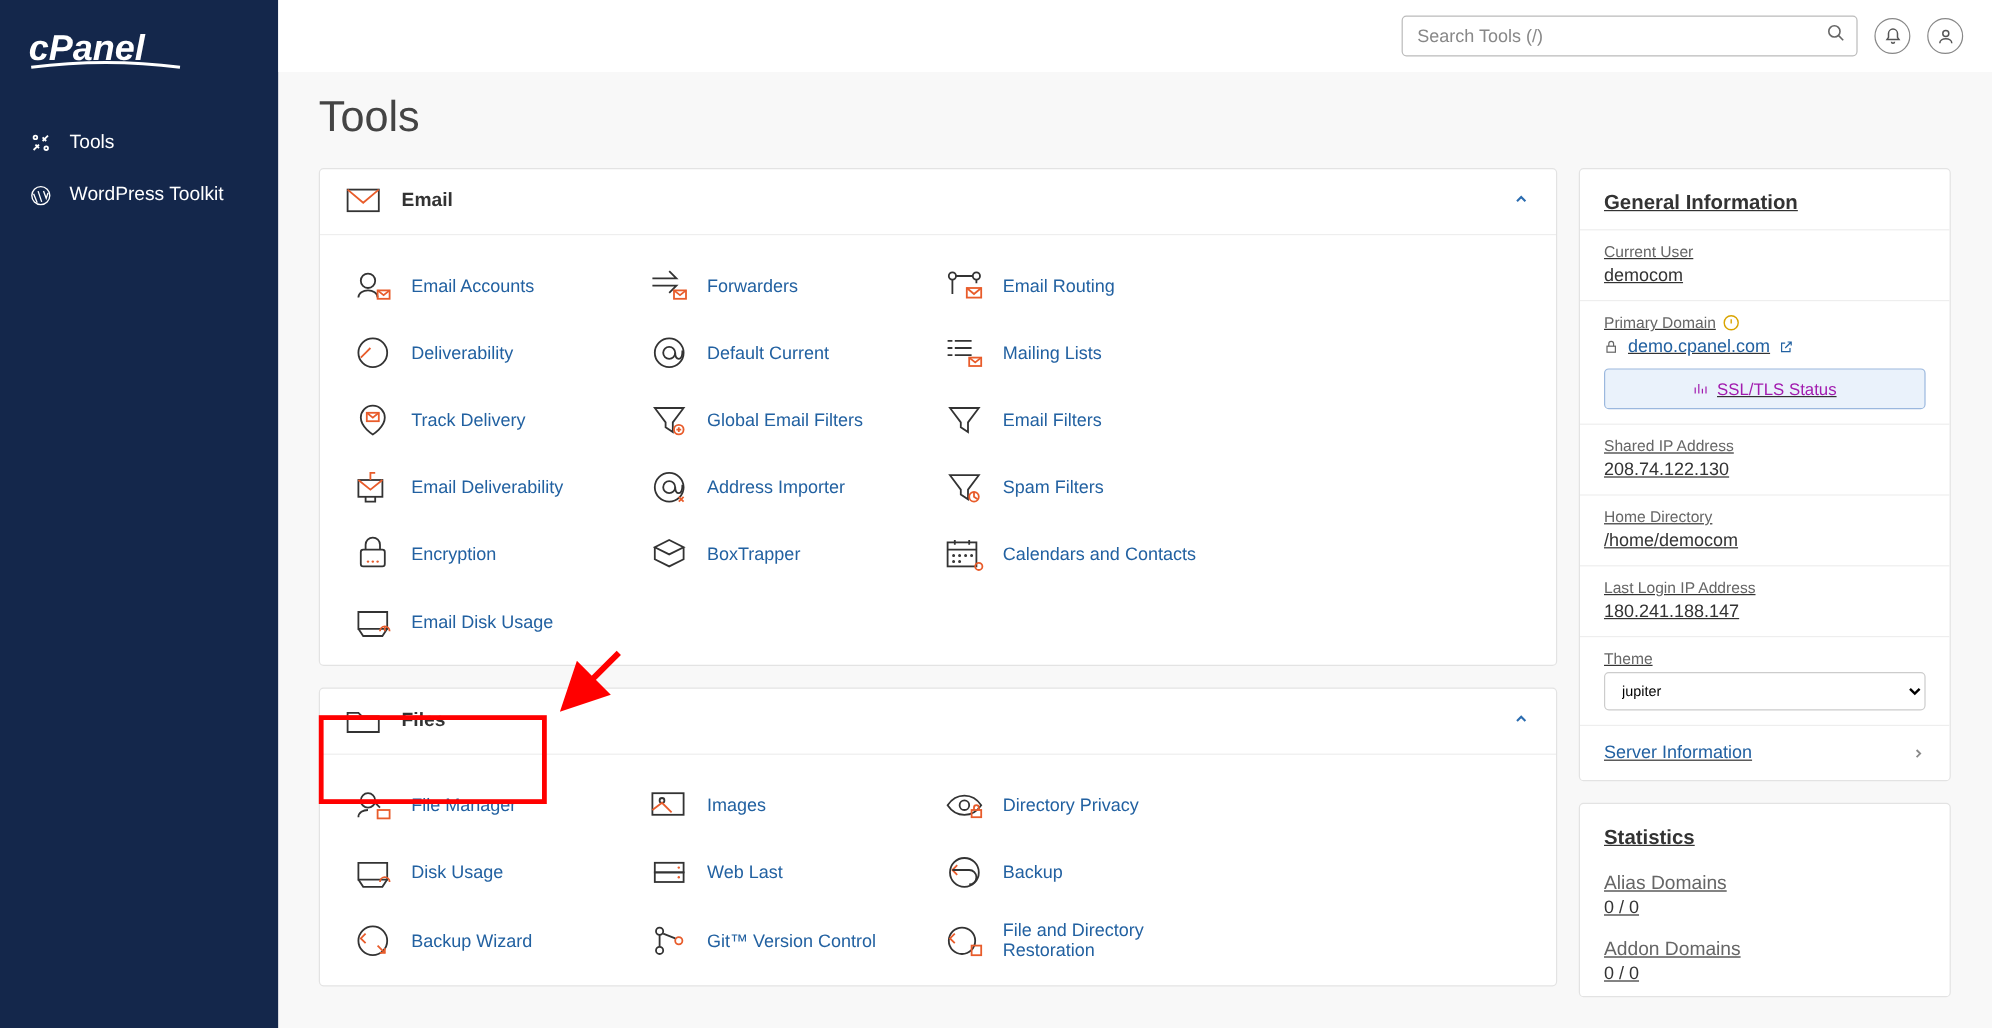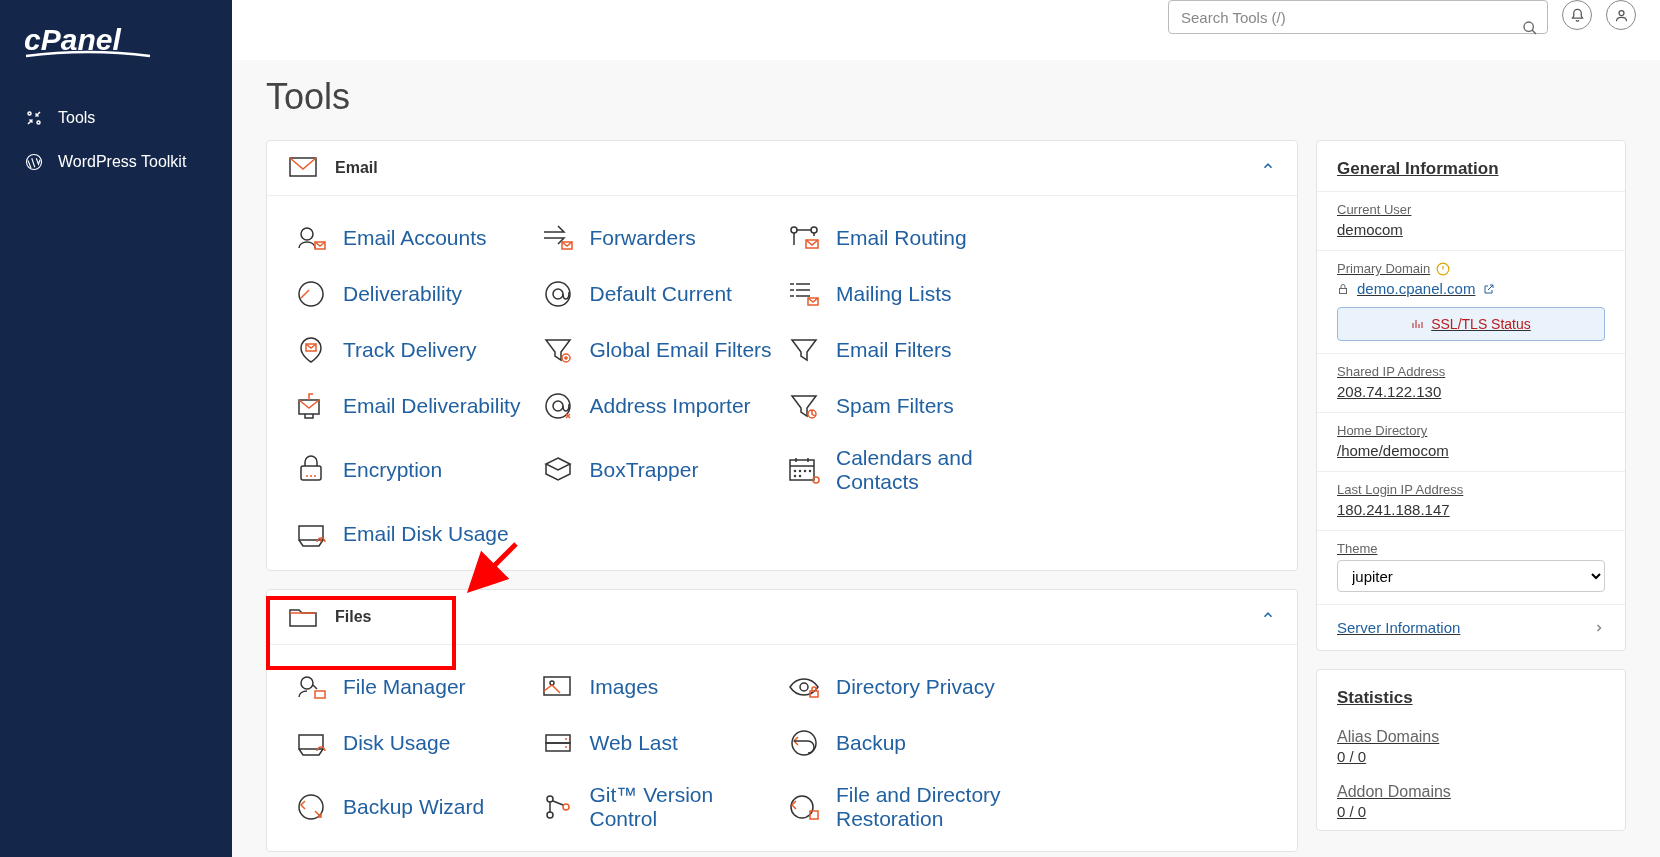--- a/index.html
+++ b/index.html
@@ -4,52 +4,52 @@
 <style>
 * { box-sizing: border-box; margin: 0; padding: 0; }
 body { font-family: -apple-system, BlinkMacSystemFont, "Segoe UI", Arial, sans-serif; background: #fff; color: #333; width: 1660px; height: 857px; overflow: hidden; }
 .app { display: flex; height: 100%; }
 .sidebar { width: 232px; background: #14274b; color: #fff; flex-shrink: 0; padding-top: 22px; }
 .logo { padding: 0 24px 30px 24px; }
 .logo svg { width: 128px; }
 .nav-item { display: flex; align-items: center; padding: 12px 24px; font-size: 16px; cursor: pointer; }
 .nav-item .icon { width: 20px; height: 20px; margin-right: 14px; display: flex; align-items: center; justify-content: center; }
 .main { flex: 1; display: flex; flex-direction: column; background: #f8f8f8; }
-.topbar { height: 60px; background: #fff; display: flex; justify-content: flex-end; padding: 0 24px; gap: 14px; }
+.topbar { height: 60px; background: #fff; display: flex; align-items: center; justify-content: flex-end; padding: 0 24px; gap: 14px; }
 .search-wrap { position: relative; }
 .search-input { width: 380px; height: 34px; border: 1px solid #bbb; border-radius: 4px; padding: 0 36px 0 12px; font-size: 15px; color: #333; }
 .search-input::placeholder { color: #888; }
 .search-icon { position: absolute; right: 10px; top: 50%; transform: translateY(-50%); color: #666; }
 .circ-btn { width: 30px; height: 30px; border: 1.5px solid #888; border-radius: 50%; display: flex; align-items: center; justify-content: center; color: #555; cursor: pointer; }
 .content { flex: 1; padding: 16px 34px; overflow: auto; }
 .page-title { font-size: 36px; font-weight: 400; color: #444; margin-bottom: 22px; }
 .layout { display: flex; gap: 18px; }
 .left-col { flex: 1; }
 .right-col { width: 310px; flex-shrink: 0; }
 .panel { background: #fff; border: 1px solid #e3e3e3; border-radius: 4px; margin-bottom: 18px; }
 .panel-header { display: flex; align-items: center; padding: 16px 22px; border-bottom: 1px solid #eee; }
 .panel-header .hicon { width: 28px; height: 22px; margin-right: 18px; }
 .panel-header .htitle { font-size: 16px; font-weight: 600; color: #333; flex: 1; }
 .collapse-icon { color: #2b6cb0; }
 .panel-body { padding: 14px 22px 8px 22px; }
 .tool-grid { display: grid; grid-template-columns: repeat(4, 1fr); }
 .tool-item { display: flex; align-items: center; padding: 12px 4px; cursor: pointer; min-height: 56px; }
 .tool-item .ticon { width: 36px; height: 28px; margin-right: 14px; flex-shrink: 0; display:flex; align-items:center; justify-content:center; }
-.tool-item .tlabel { color: #2261a1; font-size: 21px; }
+.tool-item .tlabel { color: #2261a1; font-size: 15px; }
 .highlight-box { position: absolute; border: 4px solid #f00; pointer-events: none; }
 .arrow { position: absolute; pointer-events: none; }
 .info-panel { background: #fff; border: 1px solid #e3e3e3; border-radius: 4px; margin-bottom: 18px; text-decoration: underline; }
 .info-title { font-size: 17px; font-weight: 700; padding: 18px 20px 12px 20px; }
 .info-row { padding: 10px 20px 12px 20px; border-top: 1px solid #eee; }
 .info-row:first-of-type { border-top: none; }
 .info-label { font-size: 13px; color: #666; margin-bottom: 4px; display:flex; align-items:center; gap:6px;}
 .info-value { font-size: 15px; color: #333; }
 .domain-link { color: #2261a1; display: flex; align-items: center; gap: 8px; font-size:15px; }
-.ssl-btn { width: 100%; margin-top: 10px; padding: 8px; border: 1px solid #9bb8de; background: #eaf2fb; color: #b91c1c; border-radius: 4px; cursor: pointer; font-size: 14px; display:flex; align-items:center; justify-content:center; gap:8px; }
-.theme-select { width: 100%; height: 32px; border: 1px solid #ccc; border-radius: 4px; padding: 0 10px; font-size: 15px; background: #fff; }
+.ssl-btn { width: 100%; margin-top: 10px; padding: 8px; border: 1px solid #9bb8de; background: #eaf2fb; color: #a21caf; border-radius: 4px; cursor: pointer; font-size: 14px; display:flex; align-items:center; justify-content:center; gap:8px; }
+.theme-select { width: 100%; height: 32px; border: 1px solid #ccc; border-radius: 4px; padding: 0 10px; font-size: 12px; background: #fff; }
 .server-info { display: flex; justify-content: space-between; align-items: center; padding: 14px 20px; color: #2261a1; border-top: 1px solid #eee; cursor: pointer; font-size:15px; }
 .stats-title { font-size: 17px; font-weight: 700; padding: 18px 20px 12px 20px; }
 .stat-row { padding: 8px 20px 10px 20px; }
 .stat-label { font-size: 16px; color: #666; margin-bottom: 2px; }
 .stat-value { font-size: 15px; color: #333; }
 svg { overflow: visible; }
 .relwrap { position: relative; }
 </style>
 </head>
 <body>

